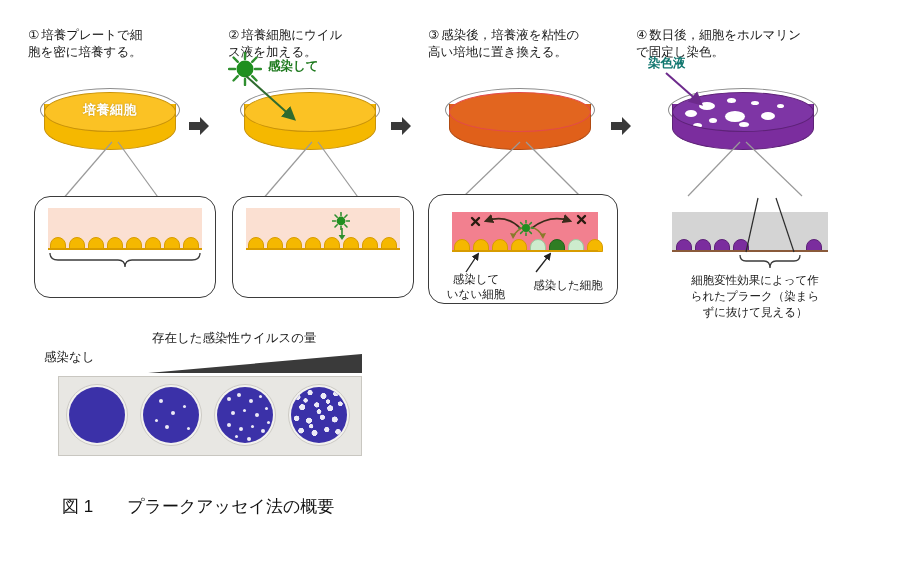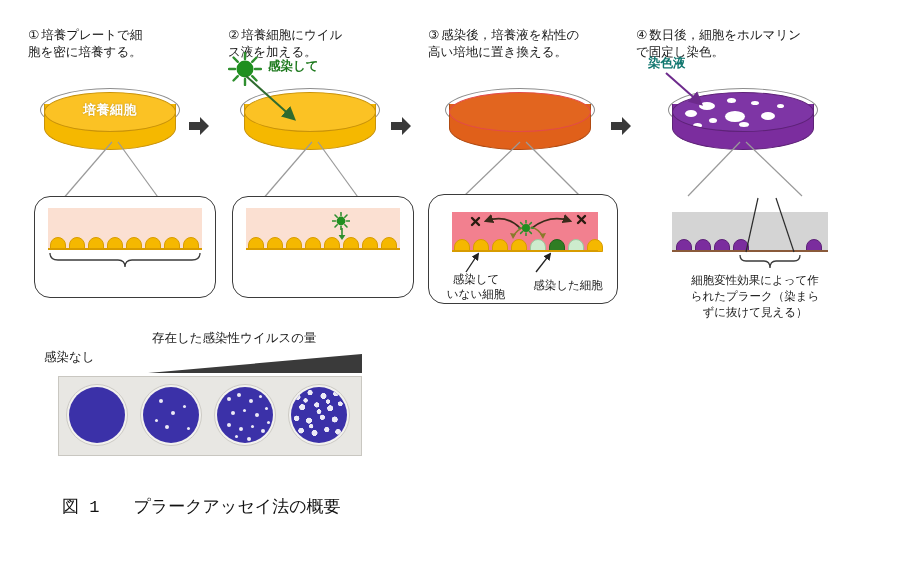--- a/index.html
+++ b/index.html
@@ -131,21 +131,21 @@
   .well .stainfill{
     position:absolute;left:2px;top:2px;right:2px;bottom:2px;
     border-radius:50%;
     background:#3b31a8;
   }
   .spot{position:absolute;background:#eceaf6;border-radius:50%;}
 
   
   .fig-caption{
     position:absolute;
-    font-family:Liberation Mono, monospace;
+    font-family:Liberation Sans, sans-serif;
     font-size:17px;
     color:#111111;
     white-space:pre;
   }
 </style>
 </head>
 <body>
 
 <div class="stage">
 

